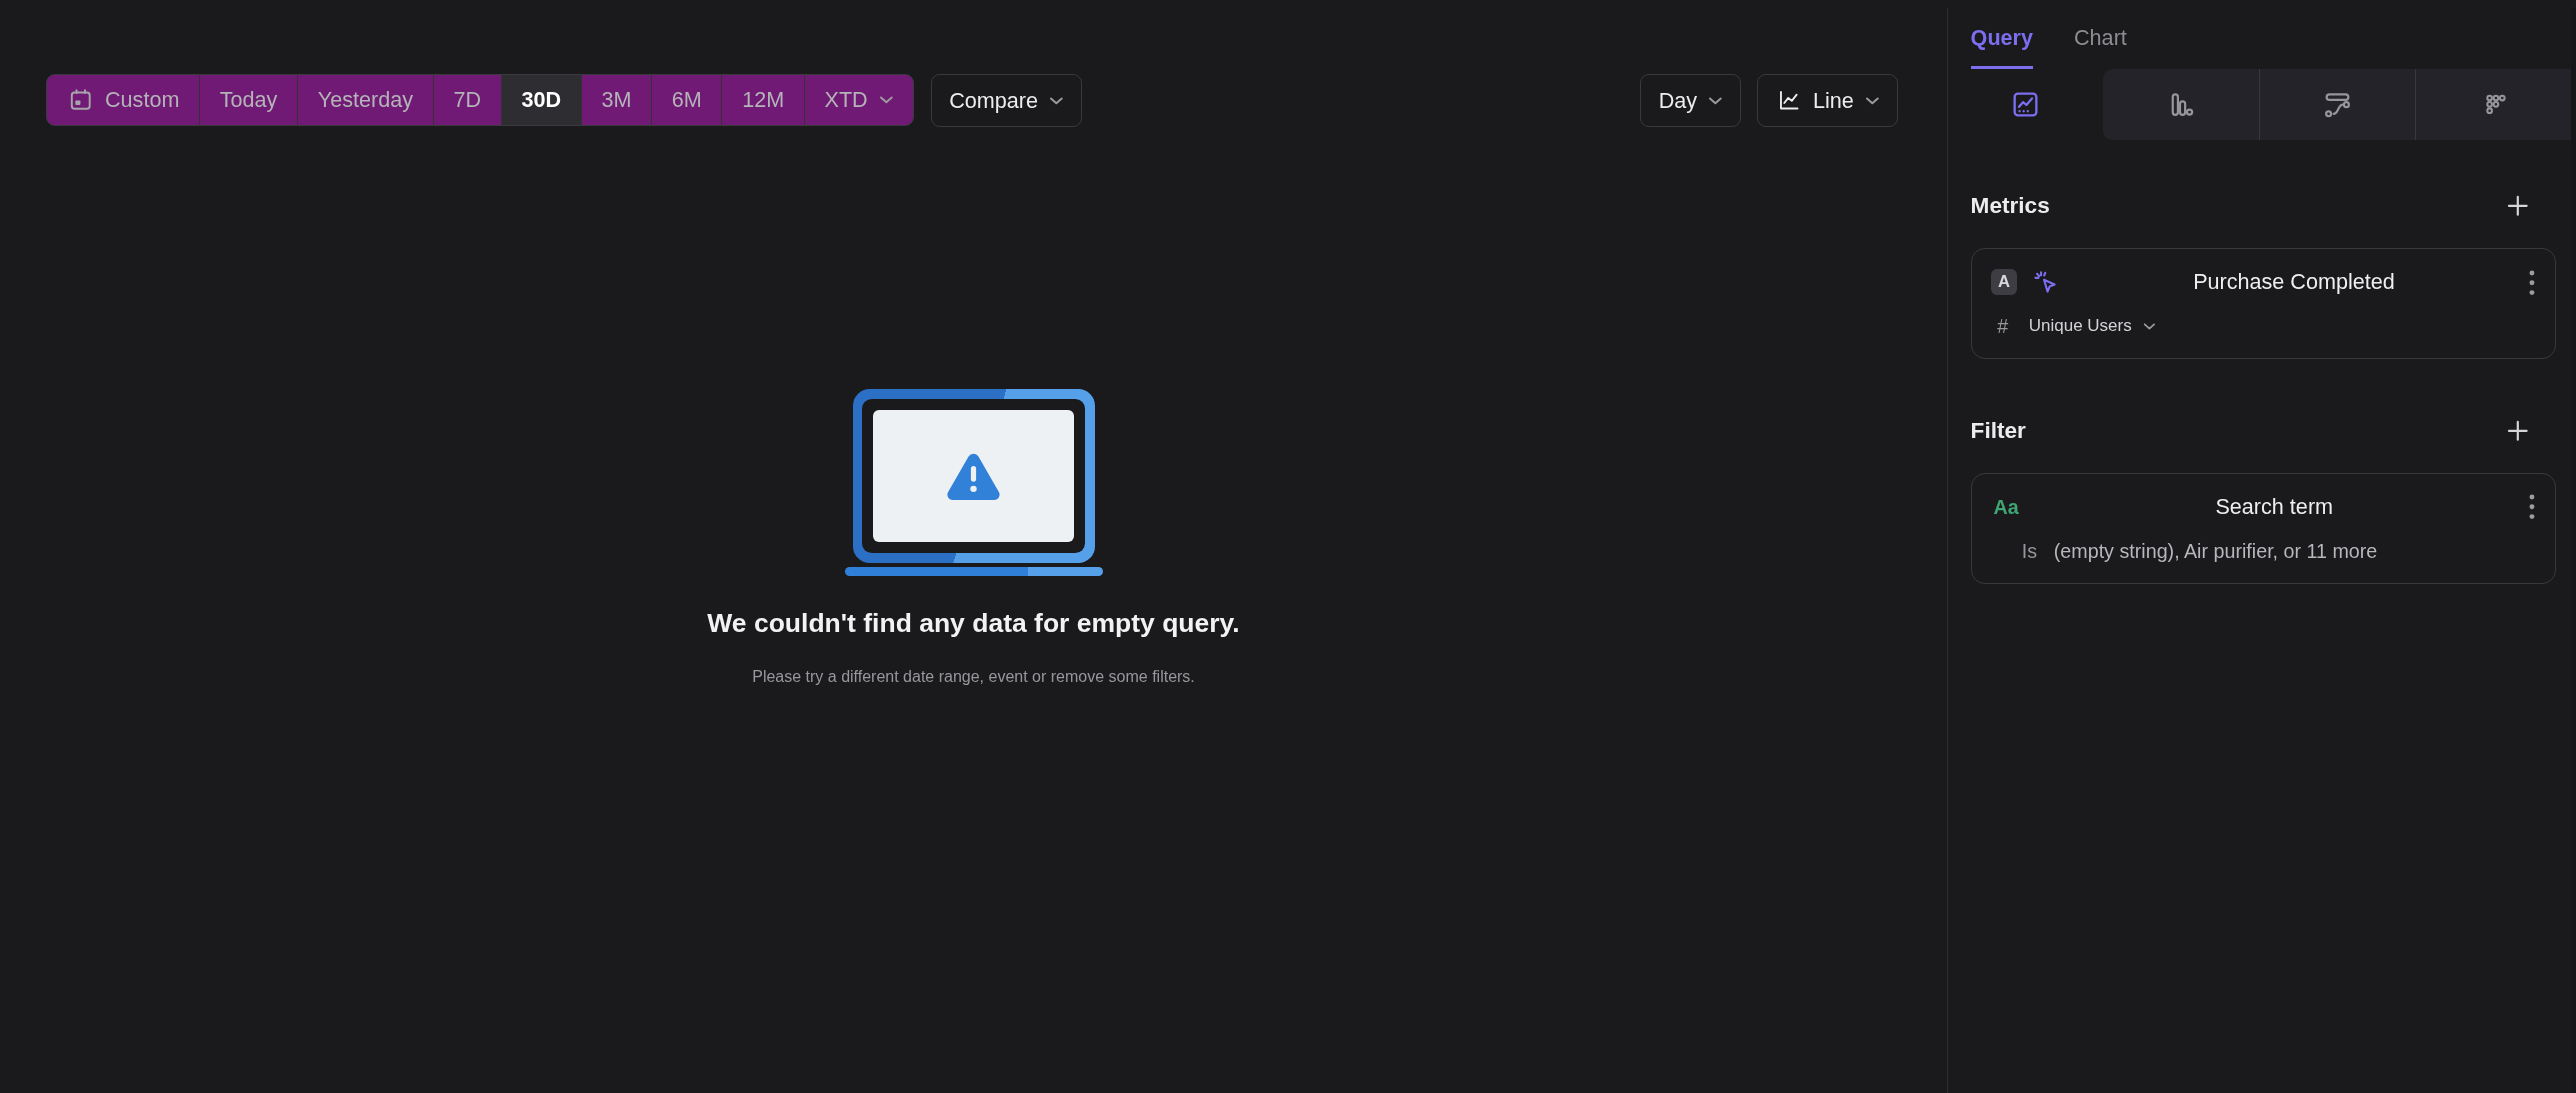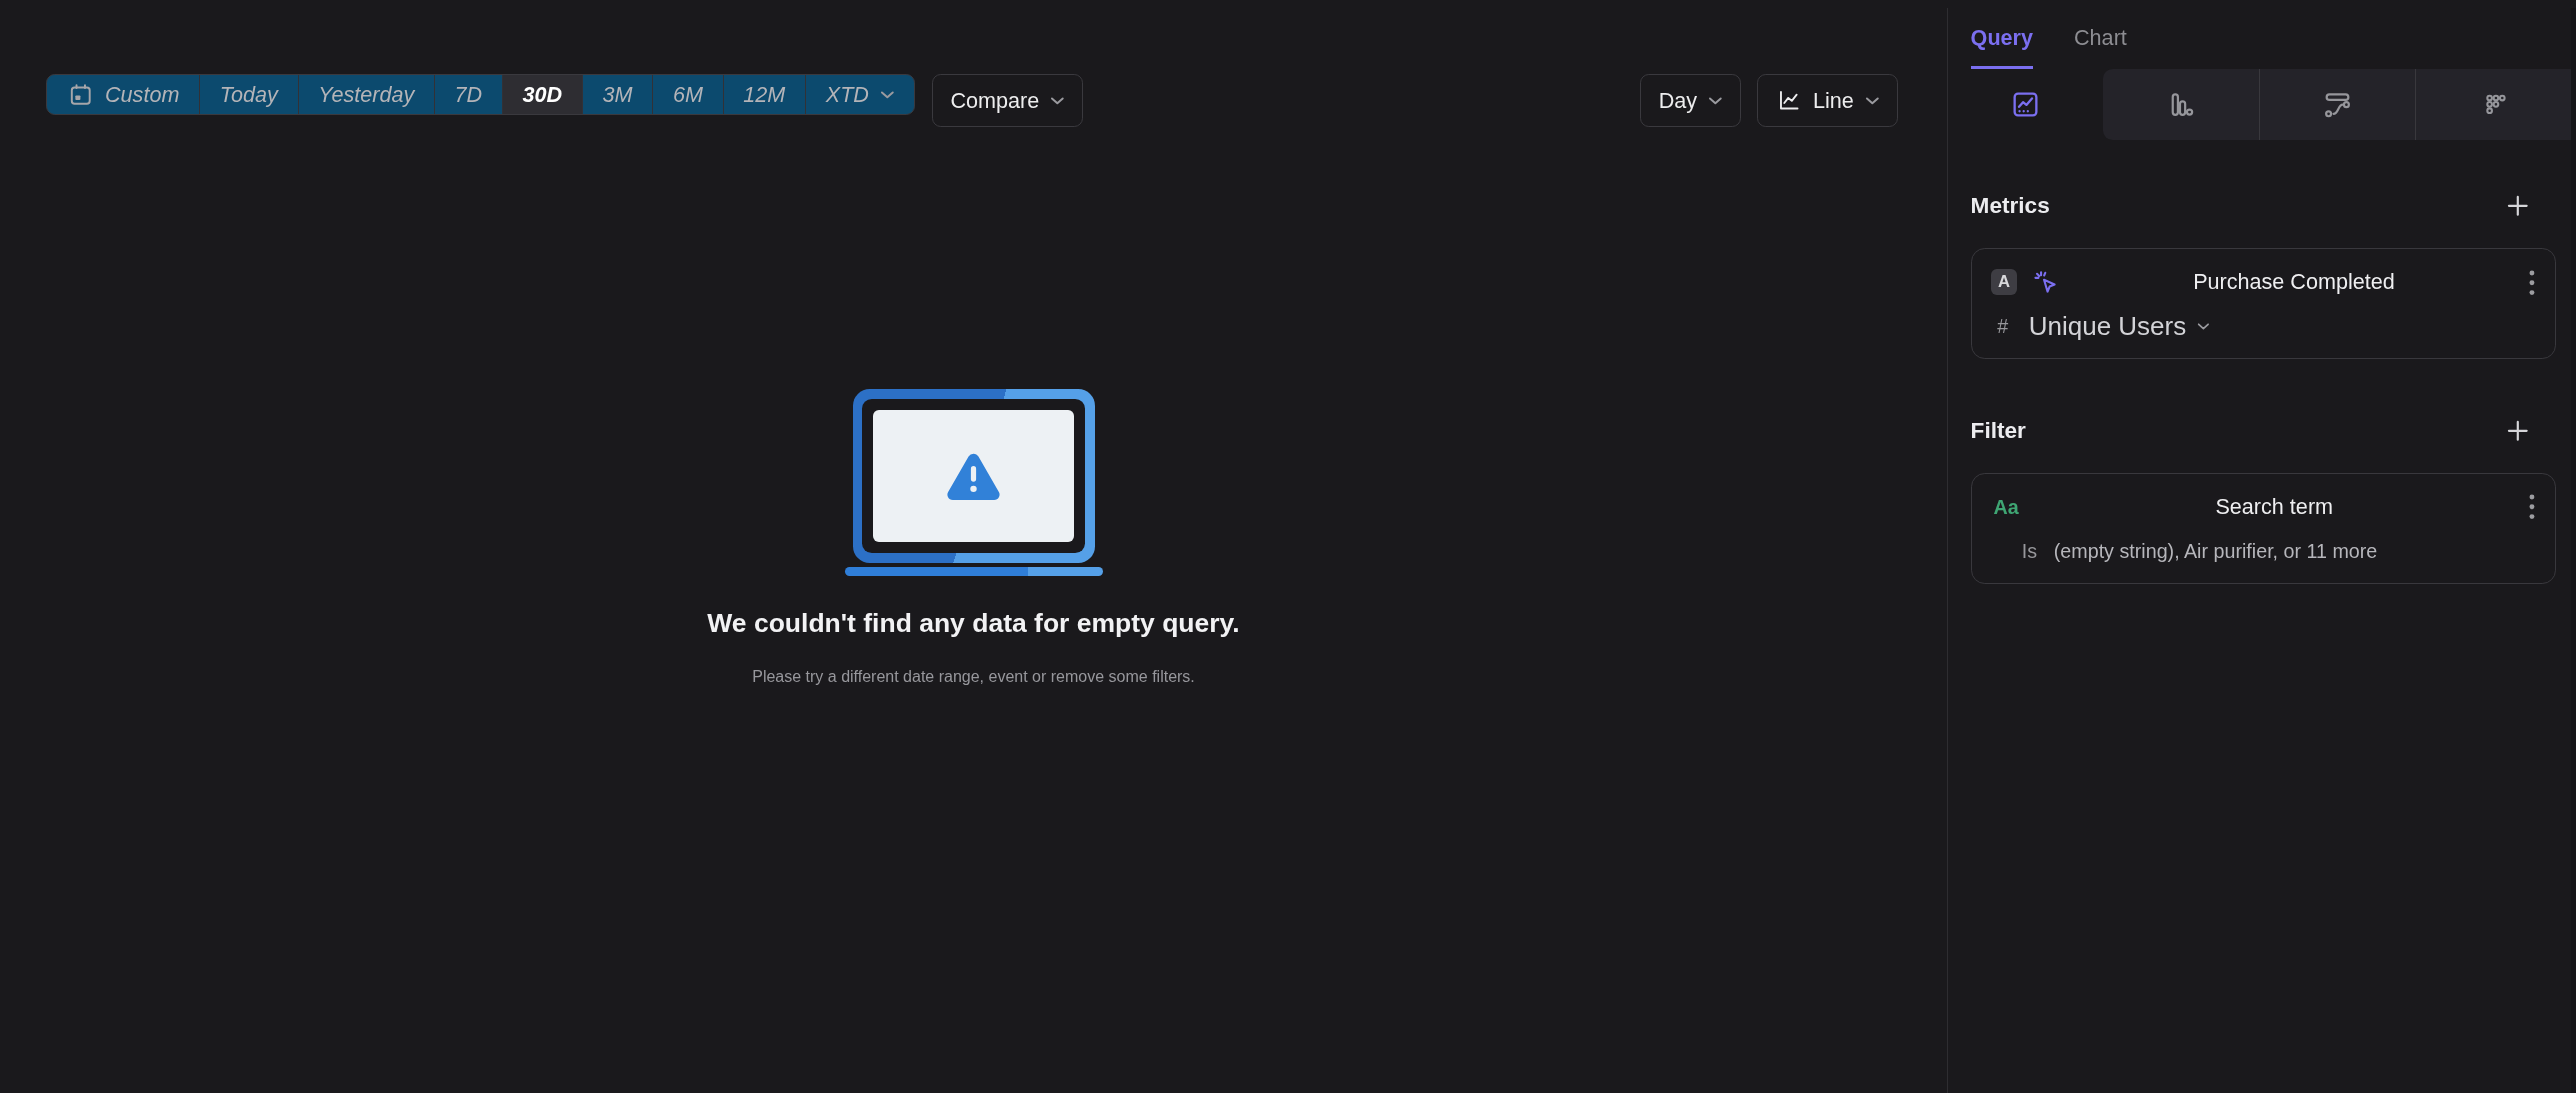--- a/index.html
+++ b/index.html
@@ -16,22 +16,22 @@
   .main { position:absolute; left:0; top:0; width:1947px; height:100%; }
 
   .toolbar {
     position:absolute; left:46px; right:49px; top:74px; height:53px;
     display:flex; justify-content:space-between; align-items:center;
   }
   .tb-left { display:flex; gap:16.7px; height:53px; }
   .tb-right { display:flex; gap:15.7px; height:53px; }
 
   .segmented {
-    display:flex; height:41px; border:1px solid #3a393e; border-radius:8.8px;
-    overflow:hidden; background:#0c4a6e;font-style:italic;
+    display:flex; height:52px; border:1px solid #3a393e; border-radius:8.8px;
+    overflow:hidden; background:#701a75;
   }
   .seg {
     display:flex; align-items:center; gap:10.8px; padding:0 19.7px;
     font-size:21.6px; color:#b4b4b8; border-right:1px solid #323136;
     cursor:pointer; white-space:nowrap;
   }
   .seg:last-child { border-right:none; }
   .seg.active { background:#2e2d32; color:#ffffff; font-weight:700; }
   .seg .cal { color:#a6a6aa; }
 
@@ -103,21 +103,21 @@
     width:25.6px; height:25.6px; border-radius:5.9px; background:#3e3d43;
     color:#d9d9dc; font-size:16.7px; font-weight:600;
     display:flex; align-items:center; justify-content:center;
   }
   .card-name { flex:1 1 auto; font-size:21.6px; color:#efeff1; }
   .kebab { flex:0 0 auto; cursor:pointer; }
 
   .card-row2 { display:flex; align-items:center; margin-top:14.7px; height:25.6px; }
   .mrow2 { padding-left:5.9px; }
   .hash { font-size:19.7px; color:#97979b; }
-  .agg-label { margin-left:20.6px; margin-right:10.8px; font-size:26px; color:#d3d3d7; cursor:pointer; }
+  .agg-label { margin-left:20.6px; margin-right:10.8px; font-size:17px; color:#d3d3d7; cursor:pointer; }
   .frow2 { padding-left:30.5px; }
   .op { font-size:19.7px; color:#97979b; }
   .fval { margin-left:16.7px; font-size:19.7px; color:#b6b6bb; }
   .aa-badge { width:29.5px; font-size:19.7px; font-weight:700; color:#3fa573; }
   .mt60 { margin-top:59px; }
   .mt58 { margin-top:57px; }
 </style>
 </head>
 <body>
 

